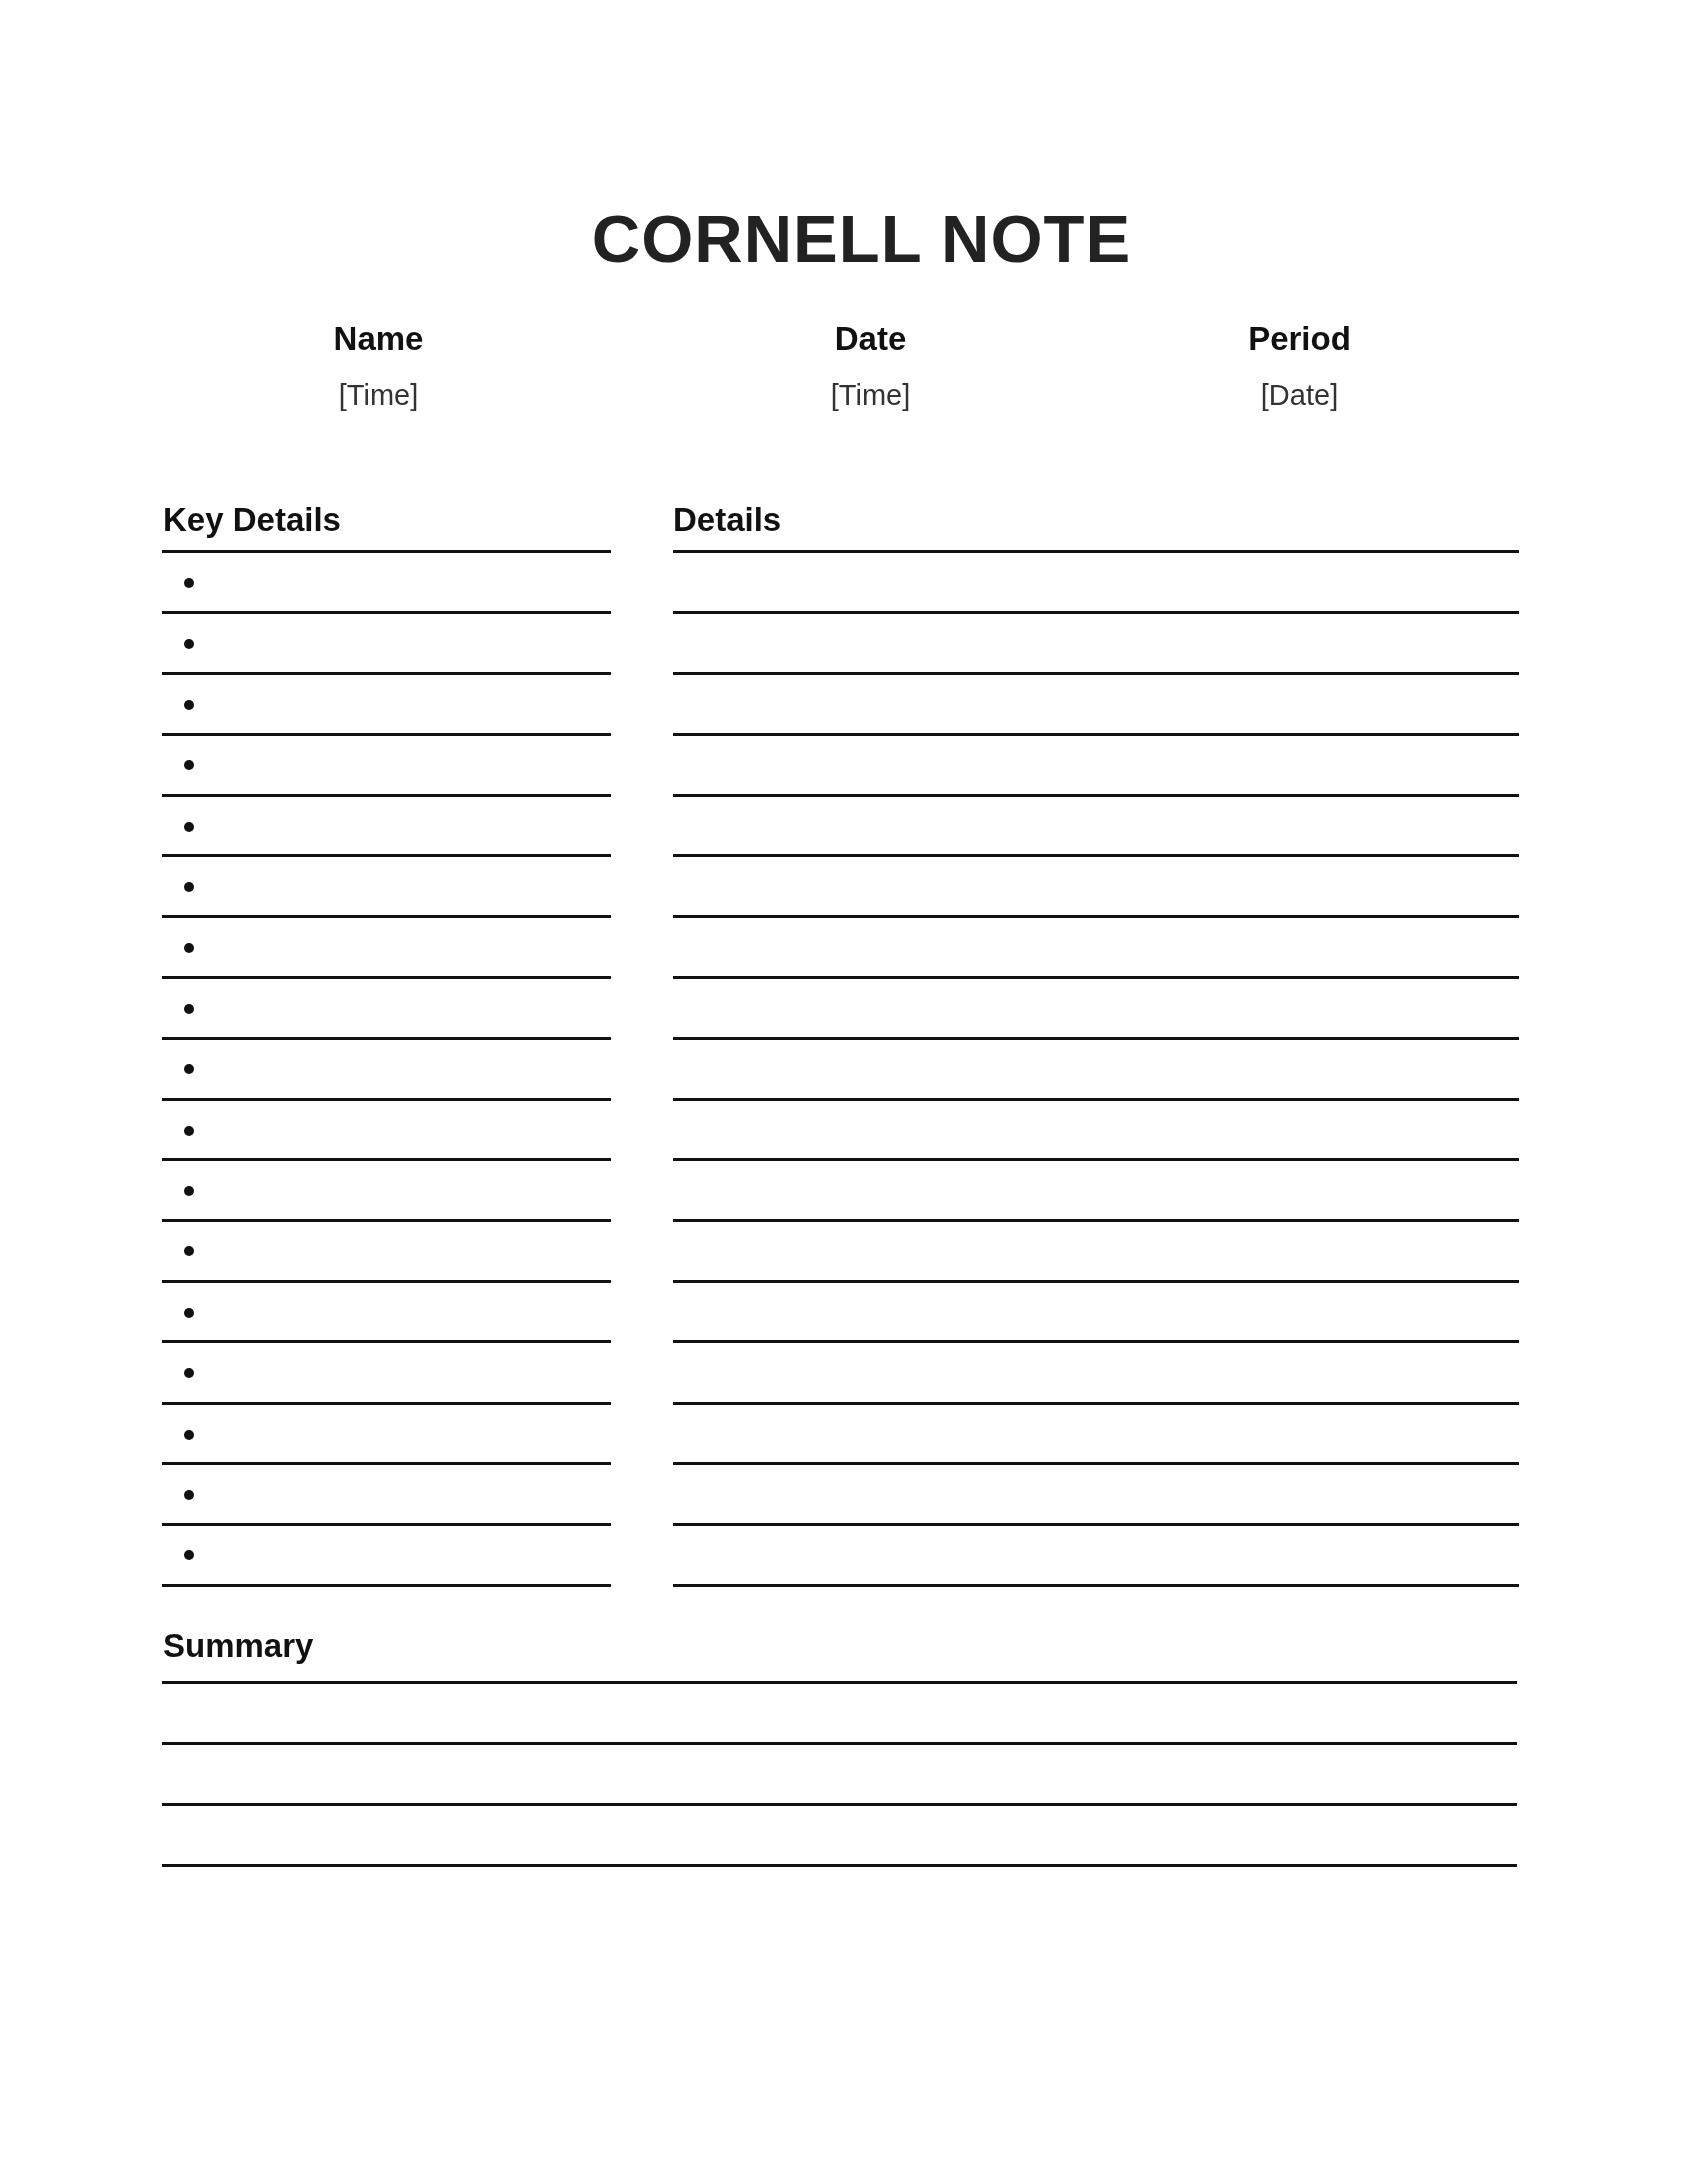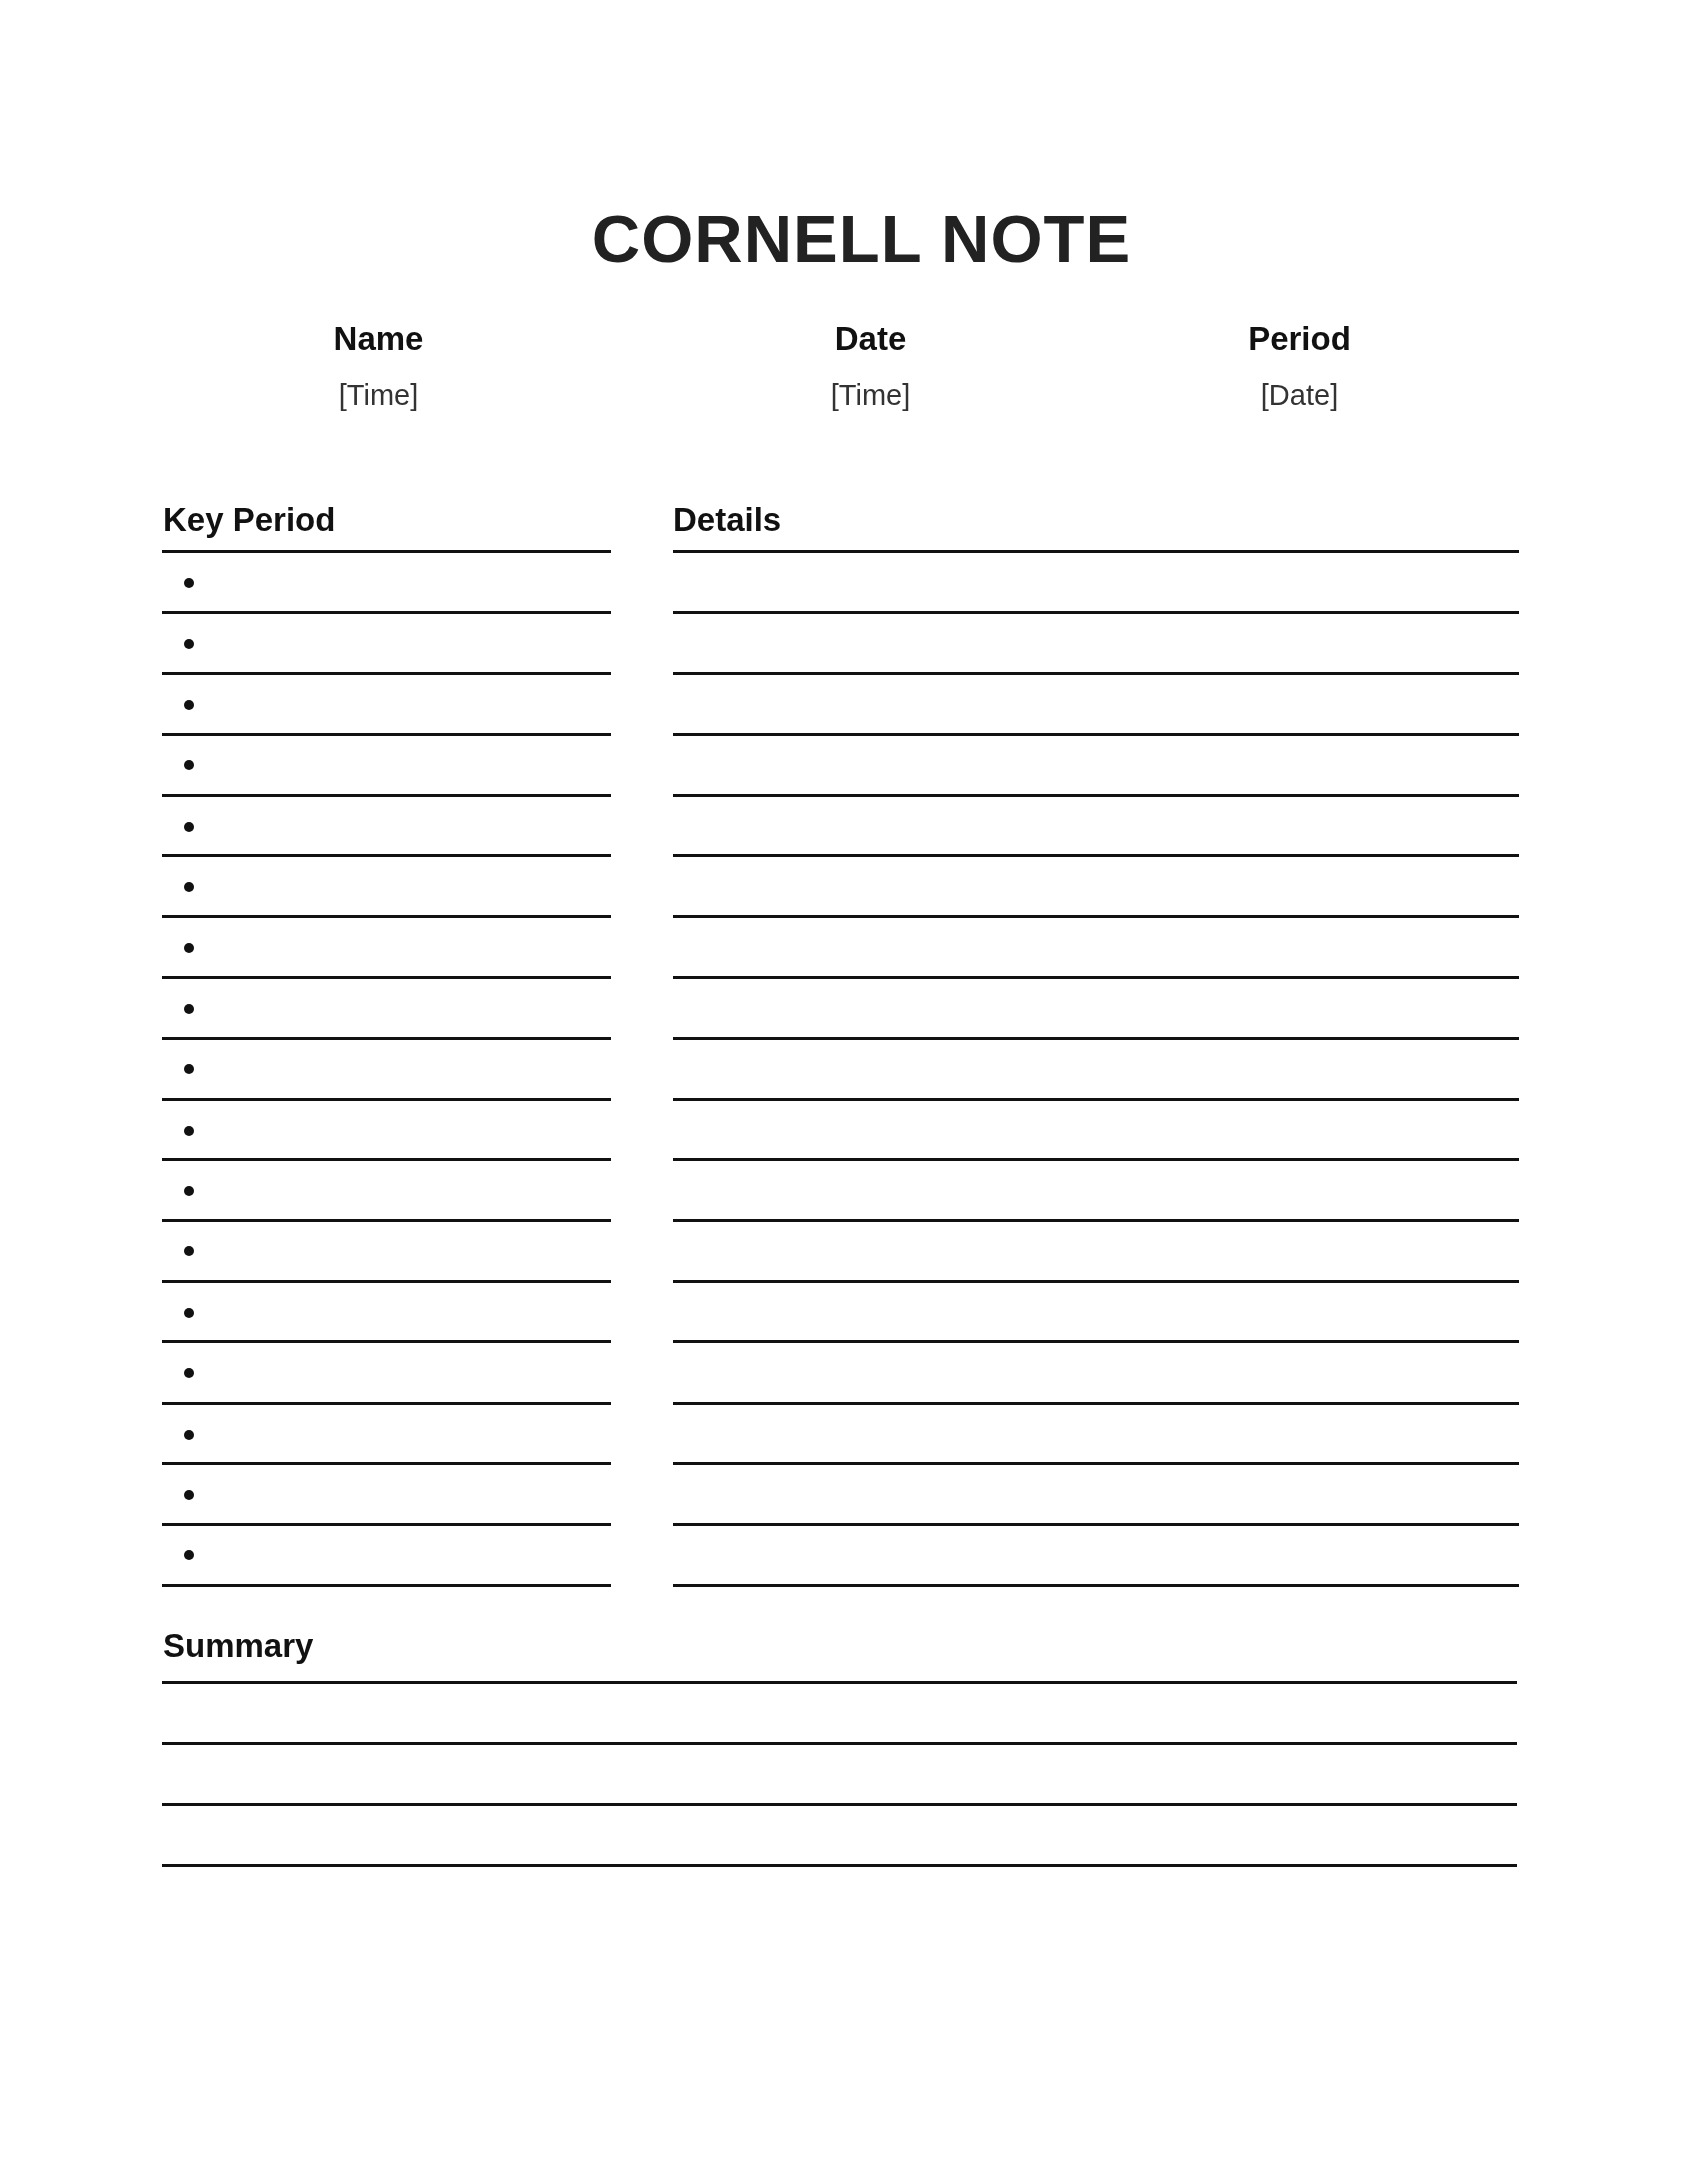--- a/index.html
+++ b/index.html
@@ -28,21 +28,21 @@
   </div>
   <div class="meta-col" style="left:722px; top:317px;">
     <div class="meta-label">Date</div>
     <div class="meta-value">[Time]</div>
   </div>
   <div class="meta-col" style="left:1151px; top:317px;">
     <div class="meta-label">Period</div>
     <div class="meta-value">[Date]</div>
   </div>
 
-  <div class="section-label" style="left:163px; top:500px;">Key Period</div>
+  <div class="section-label" style="left:163px; top:500px;">Key Details</div>
   <div class="section-label" style="left:673px; top:500px;">Details</div>
 
   <div id="key-points-column">
       <div class="line" style="left:162px; top:550px; width:449px;"></div>
       <div class="row" style="left:162px; top:553px; width:449px;"></div>
       <div class="bullet" style="left:184px; top:578px;"></div>
       <div class="line" style="left:162px; top:611px; width:449px;"></div>
       <div class="row" style="left:162px; top:614px; width:449px;"></div>
       <div class="bullet" style="left:184px; top:639px;"></div>
       <div class="line" style="left:162px; top:672px; width:449px;"></div>

